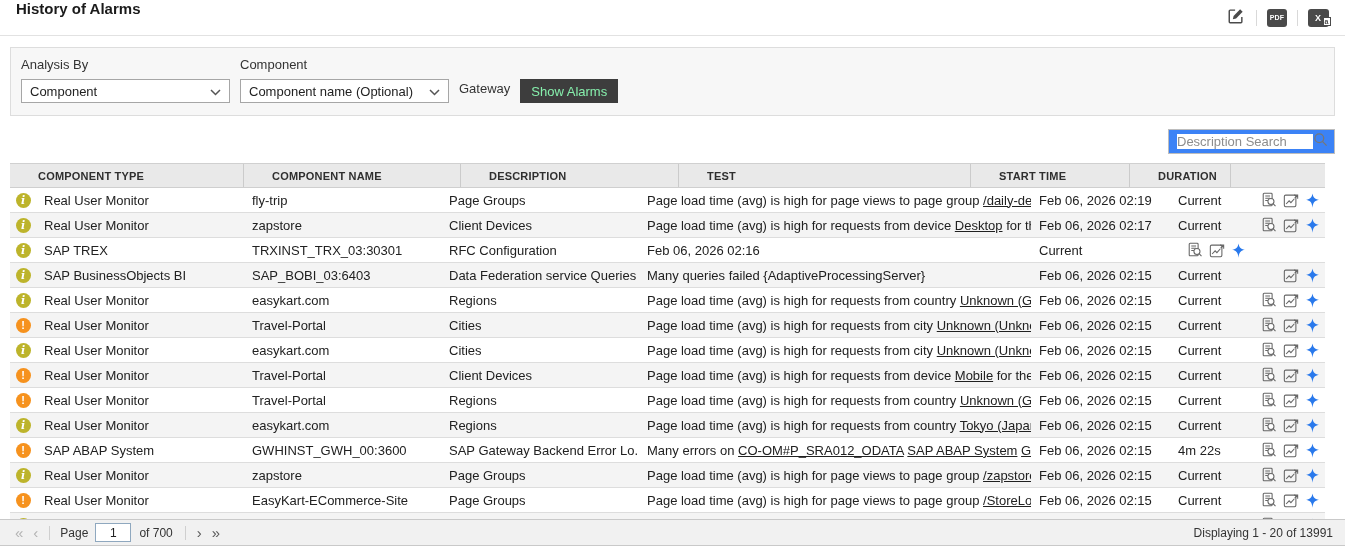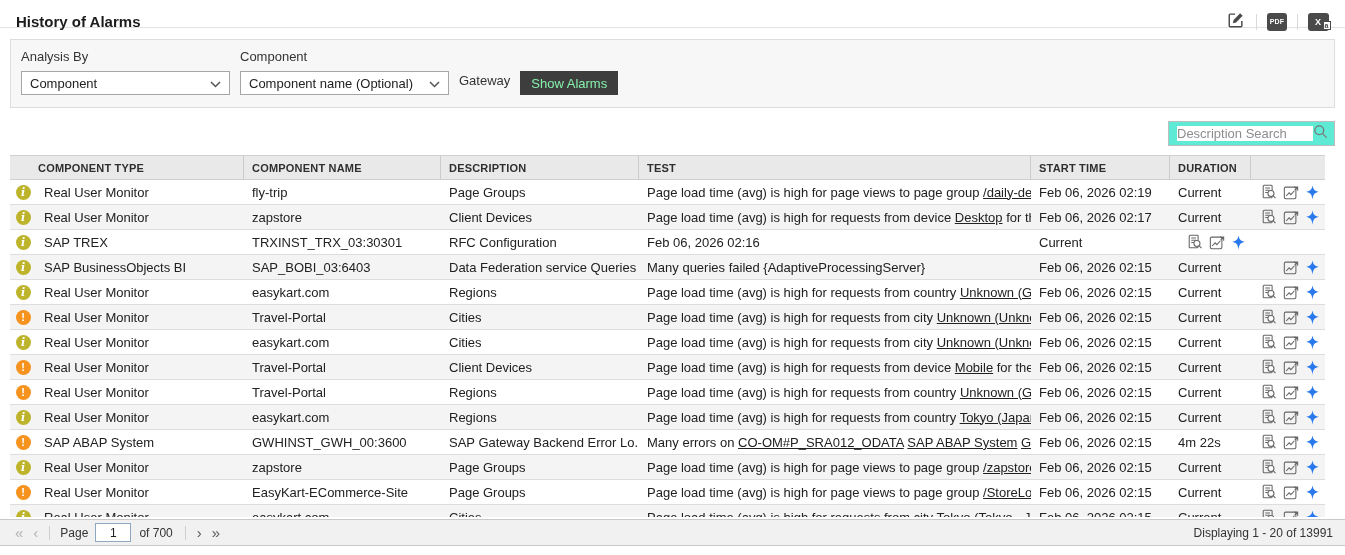--- a/index.html
+++ b/index.html
@@ -1,21 +1,21 @@
 <!DOCTYPE html>
 <html><head>
 <meta charset="utf-8">
 <style>
   * { margin:0; padding:0; box-sizing:border-box; }
   html,body { width:1345px; height:555px; background:#fff; overflow:hidden;
     font-family:"Liberation Sans", sans-serif; color:#212121; }
 
   
-  .titlebar { height:28px; display:flex; align-items:center; justify-content:space-between;
-    padding:16px 16px 0 16px; border-bottom:1px solid #e2e2e2; }
+  .titlebar { height:36px; display:flex; justify-content:space-between;
+    padding:0 16px 0 16px; border-bottom:1px solid #e2e2e2; }
   .title { font-size:15px; font-weight:bold; color:#1b1b1b; }
   .tools { display:flex; align-items:center; }
   .tool-btn { width:22px; height:22px; display:flex; align-items:center; justify-content:center; cursor:pointer; }
   .tool-sep { width:1px; height:16px; background:#d9d9d9; margin:0 9px; }
   .badge { background:#4a4a4a; color:#fff; border-radius:3px; font-weight:bold; display:flex;
     align-items:center; justify-content:center; }
   .pdf-badge { width:20px; height:18px; font-size:7px; letter-spacing:.2px; }
   .xls-badge { width:21px; height:18px; font-size:9px; position:relative; }
   .xls-badge .xa { position:absolute; right:-2px; bottom:1px; background:#fff; color:#4a4a4a;
     border:1px solid #4a4a4a; font-size:7px; line-height:7px; padding:0 1px; font-weight:bold; }
@@ -26,30 +26,30 @@
   .fgroup { margin-right:10px; }
   .flabel { font-size:13px; color:#333; margin-bottom:7px; }
   .fselect { width:209px; height:24px; background:#fff; border:1px solid #a6a6a6;
     display:flex; align-items:center; justify-content:space-between; padding:0 8px;
     font-size:13px; color:#222; cursor:pointer; }
   .show-btn { height:24px; background:#3d3d3d; color:#86efac; border:none; font-size:13px;
     padding:0 11px; cursor:pointer; font-family:"Liberation Sans", sans-serif; }
 
   
   .searchrow { display:flex; justify-content:flex-end; margin:13px 10px 0 10px; }
-  .searchbox { width:167px; height:25px; border:1px solid #bdbdbd; background:#5eead4;
+  .searchbox { width:167px; height:25px; border:1px solid #bdbdbd; background:#3b82f6;
     display:flex; align-items:center; padding:0 6px 0 8px; }
   .searchbox input { border:none; outline:none; flex:1; font-size:13px; color:#333; min-width:0;
     font-family:"Liberation Sans", sans-serif; }
   .searchbox input::placeholder { color:#8d8d8d; }
 
   
   .tablewrap { margin:9px 10px 0 10px; position:relative; height:362px; overflow:hidden; }
   .grid-head { display:grid; grid-template-columns:234px 197px 198px 1fr 139px 81px 74px;
-    background:#e9e9e9; border-top:1px solid #d0d0d0; border-bottom:1px solid #cfcfcf; height:25px; }
+    background:#e9e9e9; border-top:1px solid #d0d0d0; border-bottom:1px solid #cfcfcf; height:25px;gap:20px; }
   .hcell { font-size:11px; font-weight:bold; color:#2f2f2f; letter-spacing:.2px;
     display:flex; align-items:center; padding:0 8px; border-right:1px solid #cbcbcb;
     white-space:nowrap; overflow:hidden; }
   .hcell:first-child { padding-left:28px; }
   .hcell:last-child { border-right:none; }
   .row { display:grid; grid-template-columns:26px 208px 197px 198px 1fr 139px 81px 74px;
     height:25px; border-bottom:1px solid #ddd; background:#fff; align-items:center; }
   .row.alt { background:#f4f4f4; }
   .cell { font-size:13px; color:#212121; padding:0 8px; white-space:nowrap; overflow:hidden; }
   .sevcell { display:flex; justify-content:center; padding:0; }

